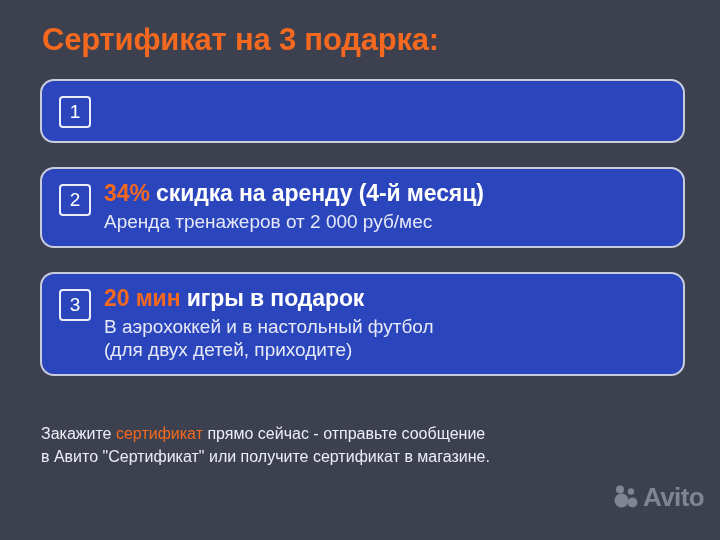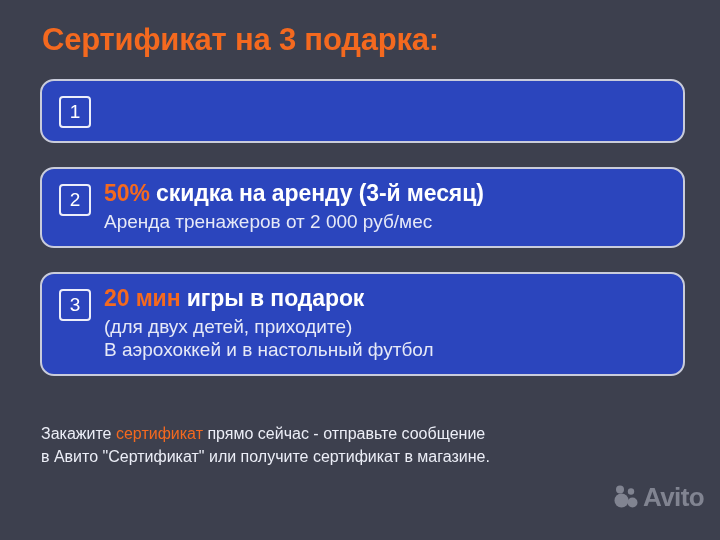--- a/index.html
+++ b/index.html
@@ -138,31 +138,31 @@
 
   <div class="cards">
 
     <div class="card">
       <div class="badge">1</div>
     </div>
 
     <div class="card">
       <div class="badge">2</div>
       <div class="card-body">
-        <div class="card-head"><span></span><span class="hl">50%</span><span> скидка на аренду (3-й месяц)</span></div>
+        <div class="card-head"><span></span><span class="hl">34%</span><span> скидка на аренду (4-й месяц)</span></div>
         <div class="card-sub">Аренда тренажеров от 2 000 руб/мес</div>
       </div>
     </div>
 
     <div class="card">
       <div class="badge">3</div>
       <div class="card-body">
         <div class="card-head"><span></span><span class="hl">20 мин</span><span> игры в подарок</span></div>
+        <div class="card-sub">В аэрохоккей и в настольный футбол</div>
         <div class="card-sub">(для двух детей, приходите)</div>
-        <div class="card-sub">В аэрохоккей и в настольный футбол</div>
       </div>
     </div>
 
   </div>
 
   <div class="footer"><span>Закажите </span><span class="hl">сертификат</span><span> прямо сейчас - отправьте сообщение</span><br><span>в Авито "Сертификат" или получите сертификат в магазине.</span></div>
 
   <div class="logo">
     <svg class="logo-mark" width="26" height="24" viewBox="0 0 26 24">
       <circle cx="7.5" cy="15.5" r="7" fill="#b9bcc9"></circle>

